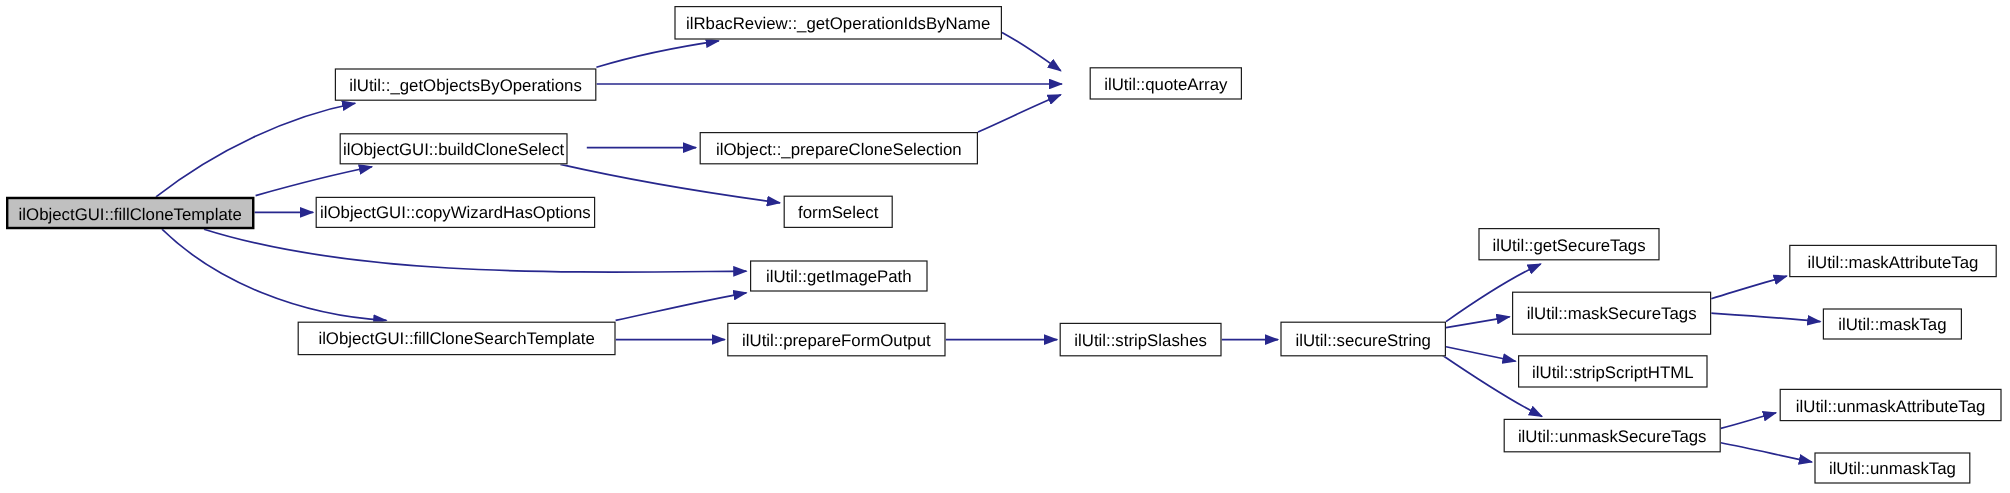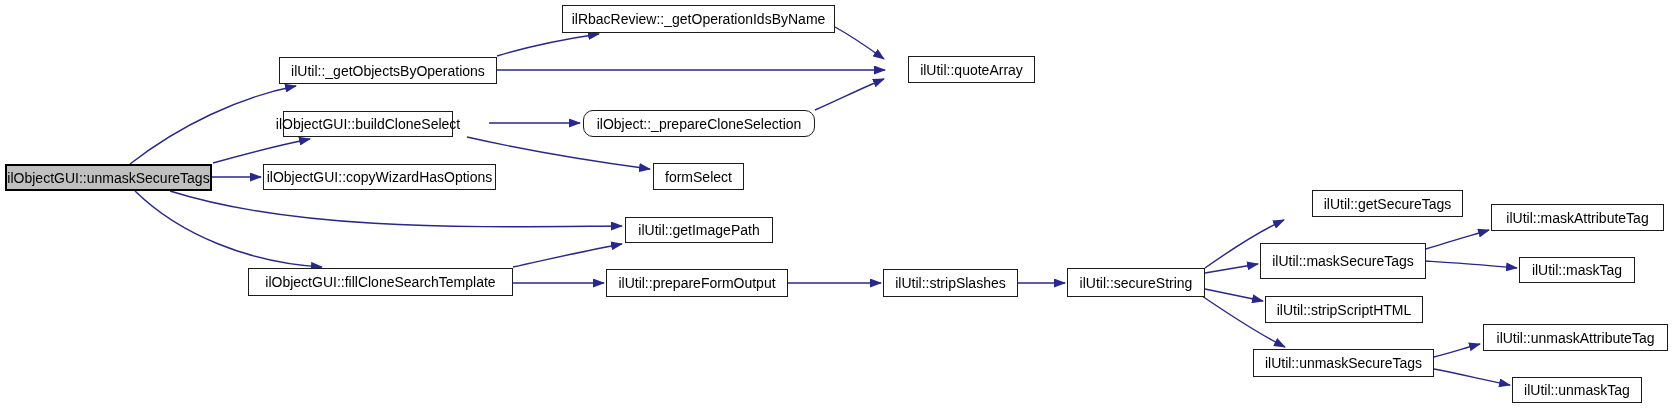--- a/index.html
+++ b/index.html
@@ -73,35 +73,35 @@
         <path class="edge" d="M 1205,289 C 1225,293 1244,297 1263,301" marker-end="url(#arrow)"></path>
         <path class="edge" d="M 1202,296 C 1230,315 1259,334 1285,347" marker-end="url(#arrow)"></path>
         <path class="edge" d="M 1426,249 C 1448,242 1469,236 1489,230" marker-end="url(#arrow)"></path>
         <path class="edge" d="M 1426,261 C 1456,263 1487,265 1517,268" marker-end="url(#arrow)"></path>
         <path class="edge" d="M 1434,357 C 1450,353 1465,348 1480,344" marker-end="url(#arrow)"></path>
         <path class="edge" d="M 1434,369 C 1460,374 1485,380 1510,385" marker-end="url(#arrow)"></path>
       </g>
   </svg>
   <div id="node-layer">
       <div class="node highlighted" style="left: 5px; top: 164px; width: 207px; height: 27px;">
-        <span>ilObjectGUI::unmaskSecureTags</span>
+        <span>ilObjectGUI::fillCloneTemplate</span>
       </div>
       <div class="node" style="left: 279px; top: 57px; width: 218px; height: 27px;">
         <span>ilUtil::_getObjectsByOperations</span>
       </div>
       <div class="node" style="left: 562px; top: 5px; width: 273px; height: 28px;">
         <span>ilRbacReview::_getOperationIdsByName</span>
       </div>
       <div class="node" style="left: 887px; top: 56px; width: 127px; height: 27px; margin-left: 21px;">
         <span>ilUtil::quoteArray</span>
       </div>
-      <div class="node" style="left: 283px; top: 111px; width: 170px; height: 26px;">
+      <div class="node" style="left: 283px; top: 111px; width: 190px; height: 26px;">
         <span>ilObjectGUI::buildCloneSelect</span>
       </div>
-      <div class="node" style="left: 583px; top: 110px; width: 232px; height: 27px; border-radius: 10px;">
+      <div class="node" style="left: 583px; top: 110px; width: 232px; height: 27px;">
         <span>ilObject::_prepareCloneSelection</span>
       </div>
       <div class="node" style="left: 263px; top: 164px; width: 233px; height: 26px;">
         <span>ilObjectGUI::copyWizardHasOptions</span>
       </div>
       <div class="node" style="left: 653px; top: 163px; width: 91px; height: 27px;">
         <span>formSelect</span>
       </div>
       <div class="node" style="left: 625px; top: 217px; width: 148px; height: 26px;">
         <span>ilUtil::getImagePath</span>
@@ -111,21 +111,21 @@
       </div>
       <div class="node" style="left: 606px; top: 269px; width: 182px; height: 28px;">
         <span>ilUtil::prepareFormOutput</span>
       </div>
       <div class="node" style="left: 883px; top: 269px; width: 135px; height: 28px;">
         <span>ilUtil::stripSlashes</span>
       </div>
       <div class="node" style="left: 1067px; top: 268px; width: 138px; height: 29px;">
         <span>ilUtil::secureString</span>
       </div>
-      <div class="node" style="left: 1312px; top: 190px; width: 151px; height: 27px;">
+      <div class="node" style="left: 1232px; top: 190px; width: 151px; height: 27px;">
         <span>ilUtil::getSecureTags</span>
       </div>
       <div class="node" style="left: 1260px; top: 243px; width: 166px; height: 36px;">
         <span>ilUtil::maskSecureTags</span>
       </div>
       <div class="node" style="left: 1265px; top: 296px; width: 158px; height: 27px;">
         <span>ilUtil::stripScriptHTML</span>
       </div>
       <div class="node" style="left: 1253px; top: 349px; width: 181px; height: 28px;">
         <span>ilUtil::unmaskSecureTags</span>

